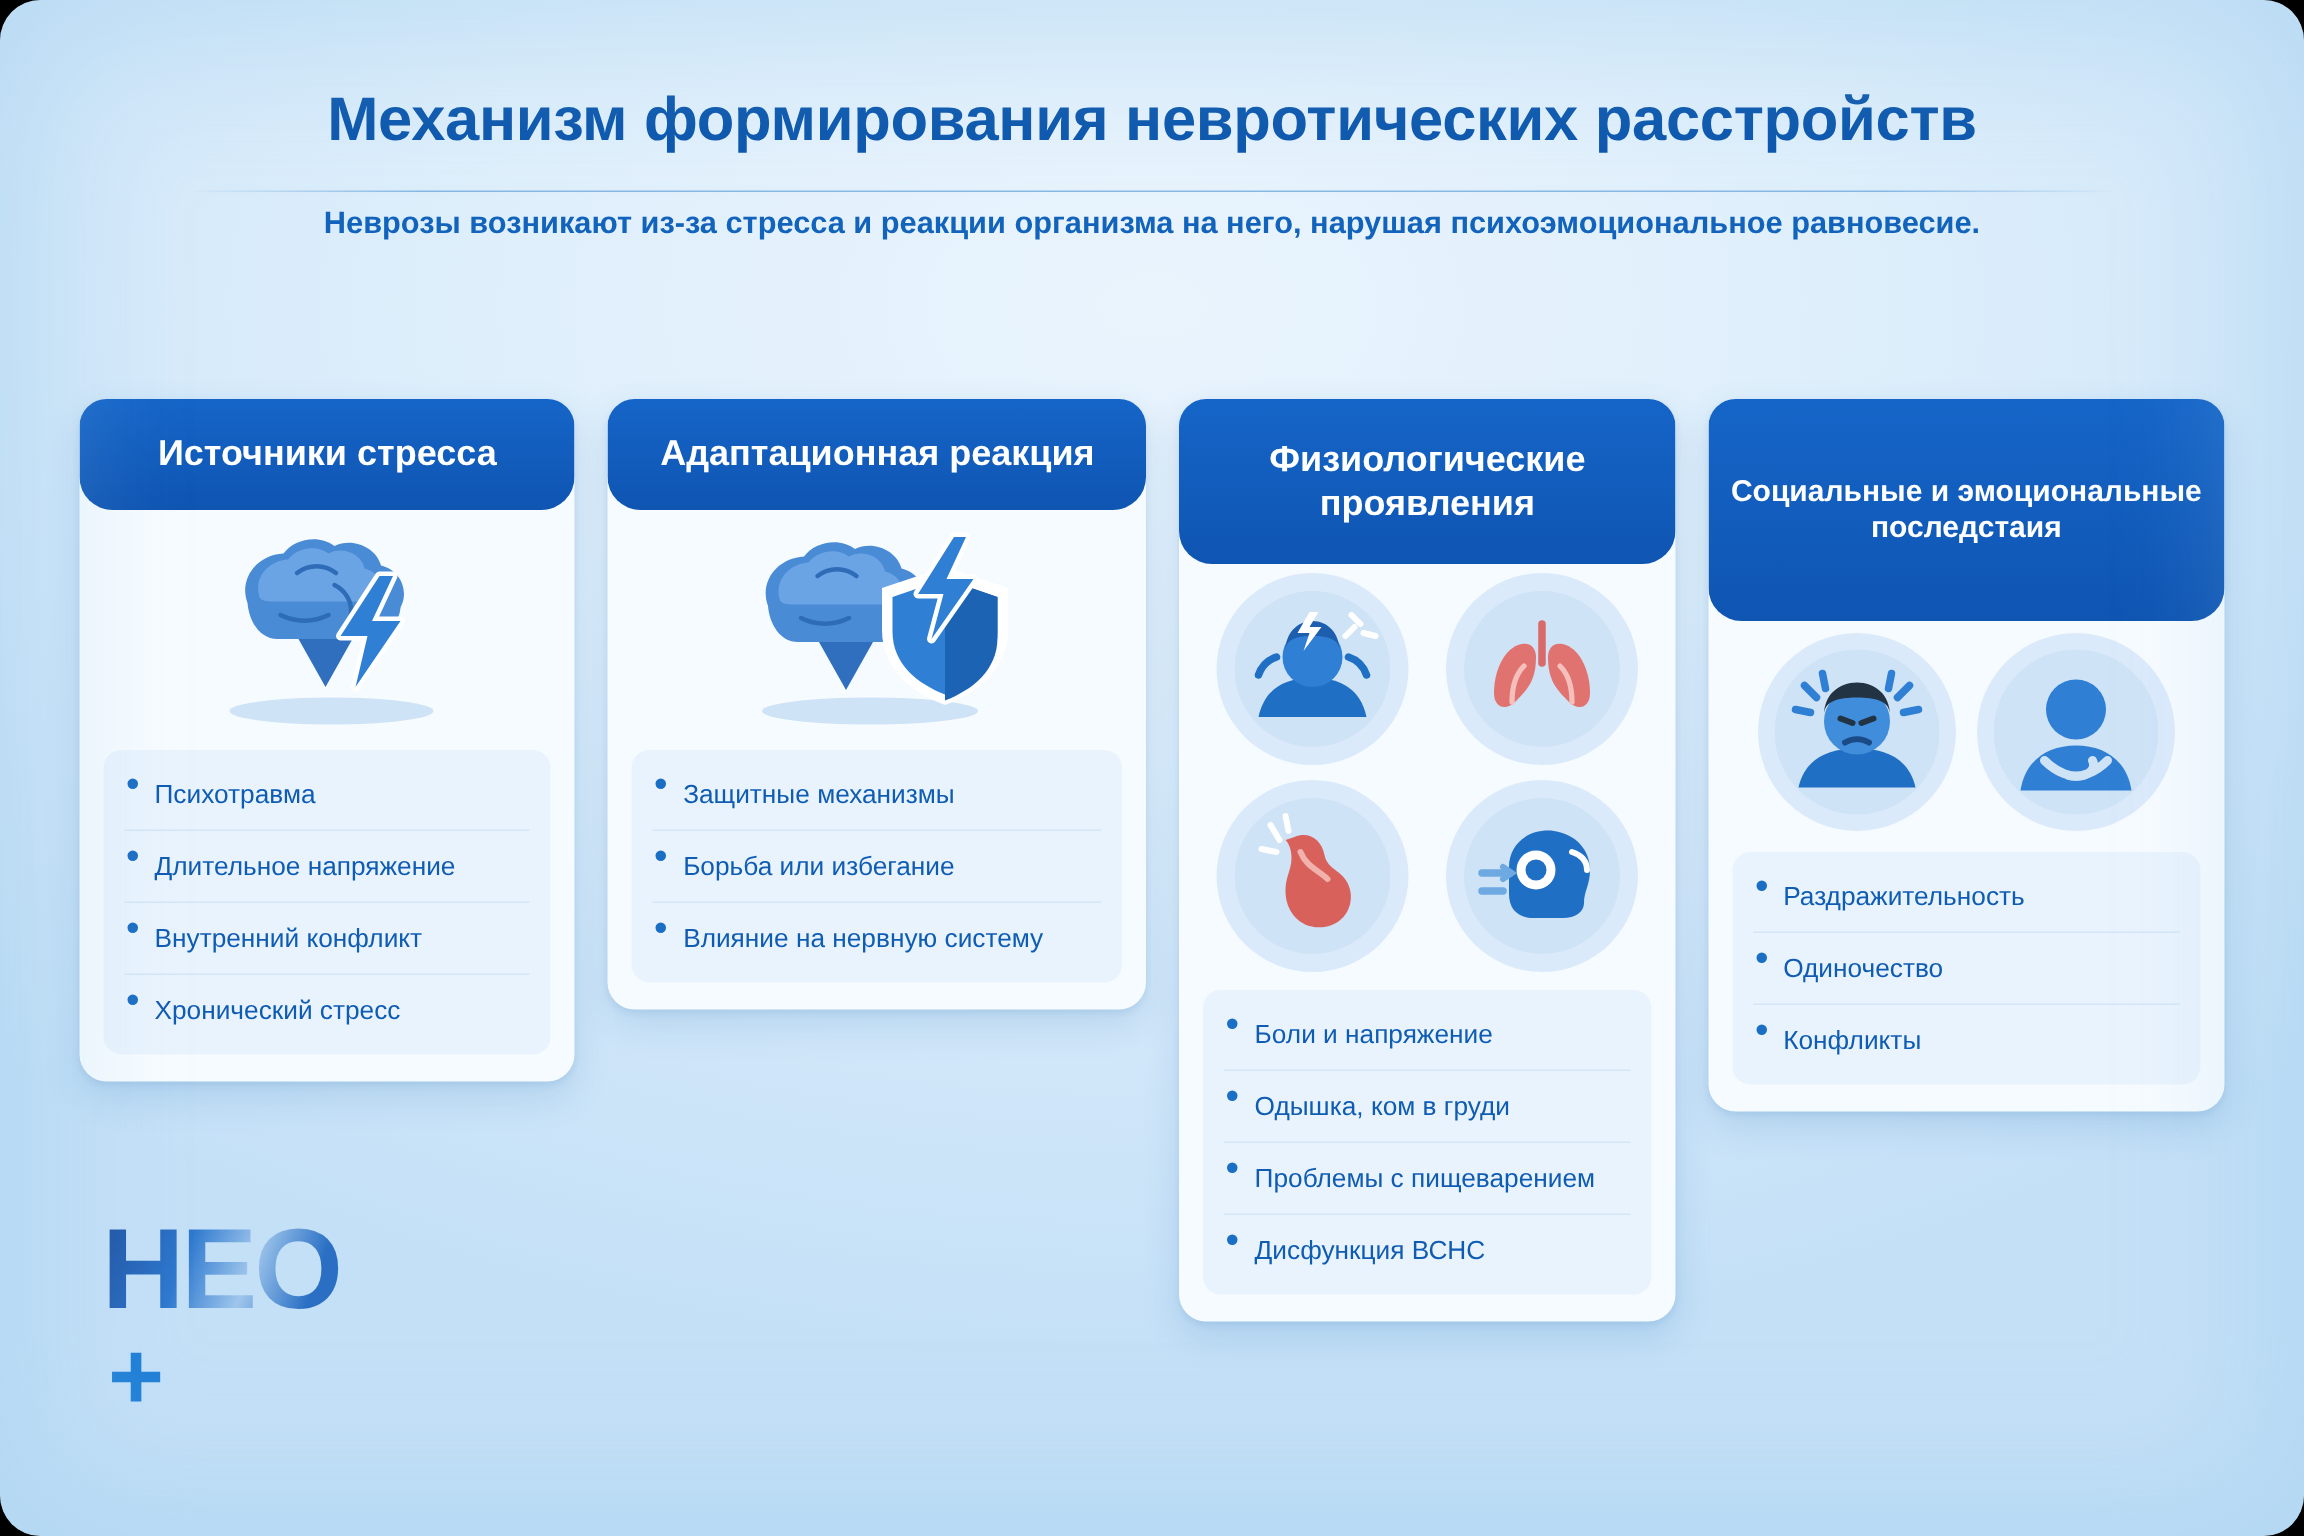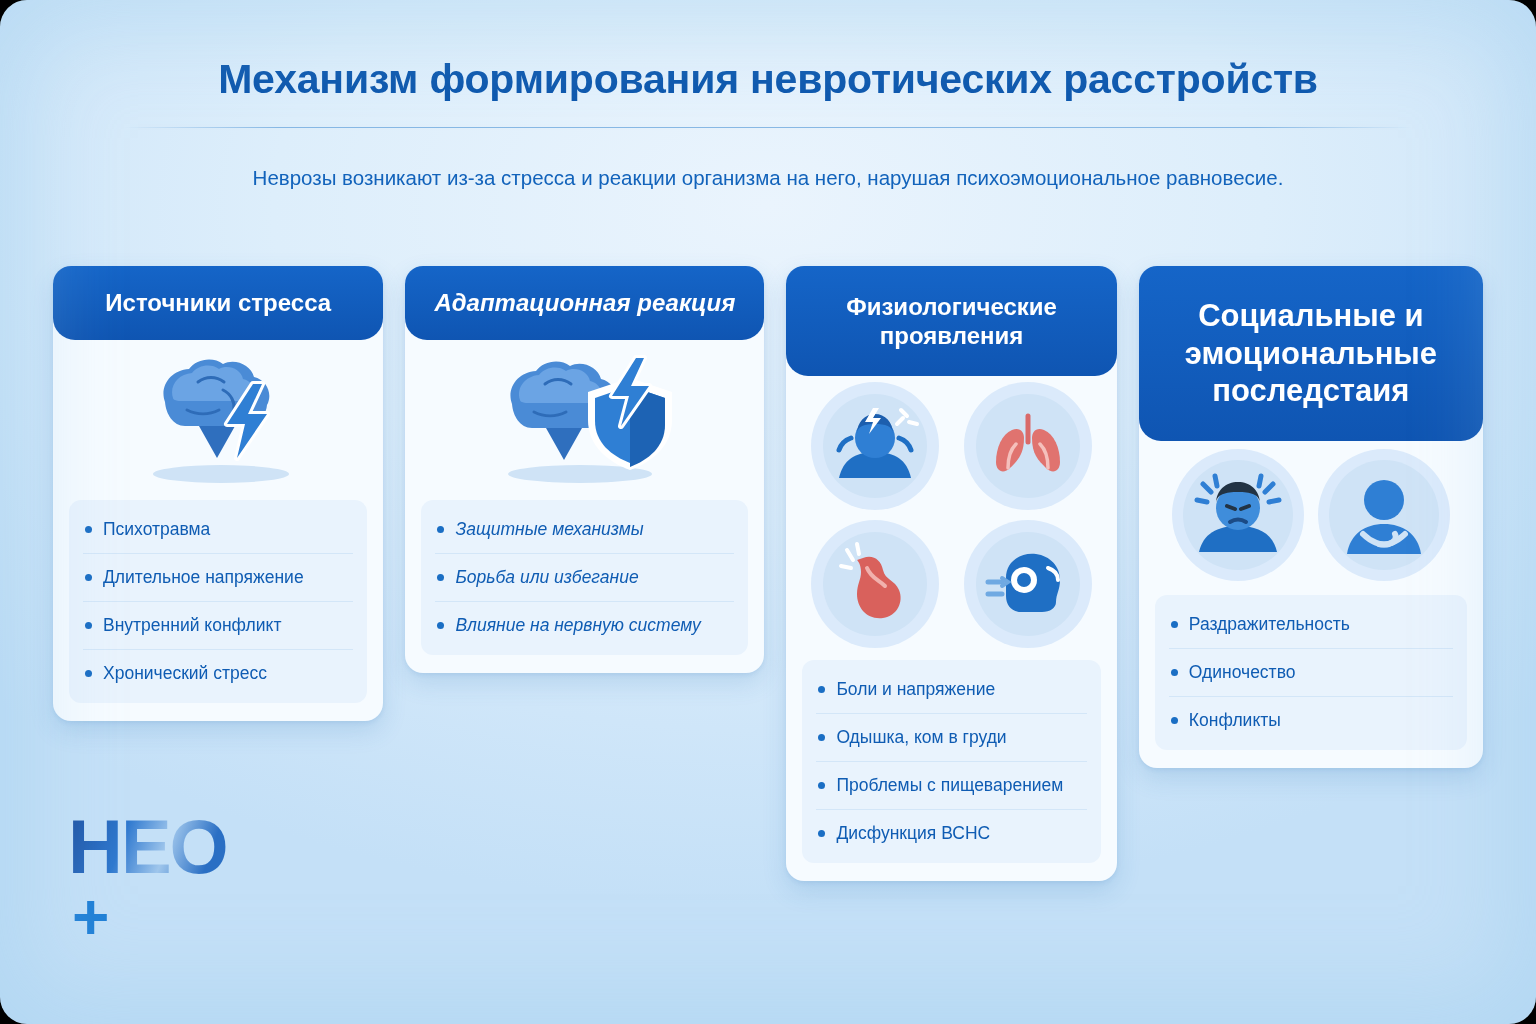--- a/index.html
+++ b/index.html
@@ -42,24 +42,24 @@
     letter-spacing: -0.2px;
     margin: 0;
   }
   .rule {
     width: 1288px;
     height: 1px;
     background: linear-gradient(90deg, rgba(120,175,225,0) 0%, rgba(120,175,225,0.85) 12%, rgba(120,175,225,0.85) 88%, rgba(120,175,225,0) 100%);
     margin: 24px auto 0 auto;
   }
   .subtitle {
-    margin: 38px auto 0 auto;
+    margin: 9px auto 0 auto;
     font-size: 20.5px;
     color: #1263bb;
-    font-weight: 400;
+    font-weight: 700;
   }
 
   
   .cards {
     position: absolute;
     top: 266px;
     left: 53px;
     right: 53px;
     display: flex;
     gap: 22px;
@@ -95,45 +95,44 @@
     justify-content: center;
   }
   .list {
     background: #e9f3fd;
     border-radius: 12px;
     padding: 6px 14px 6px 14px;
     margin-top: 10px;
   }
   .list-item {
     display: flex;
-    align-items: center;
     gap: 11px;
     padding: 13px 2px;
     font-size: 17.5px;
     color: #0f5cb3;
     border-bottom: 1px solid #d3e6f8;
   }
   .list-item:last-child { border-bottom: none; }
   .dot {
     width: 7px;
     height: 7px;
     border-radius: 50%;
     background: #1a6ec4;
     flex: 0 0 auto;
   }
 
   
   .c1 { width: 336px; }
   .c1 .card-head { height: 74px; font-size: 24px; }
-  .c2 { width: 365px; font-style: italic; }
+  .c2 { width: 365px; }
   .c2 .card-head { height: 74px; font-size: 24px; }
   .c3 { width: 336px; }
   .c3 .card-head { height: 110px; font-size: 24px; }
   .c4 { width: 350px; }
-  .c4 .card-head { height: 175px; font-size: 31px; }
+  .c4 .card-head { height: 148px; font-size: 20px; }
 
   
   .logo {
     position: absolute;
     left: 68px;
     bottom: 75px;
     display: flex;
     align-items: flex-start;
     font-size: 76px;
     font-weight: bold;

